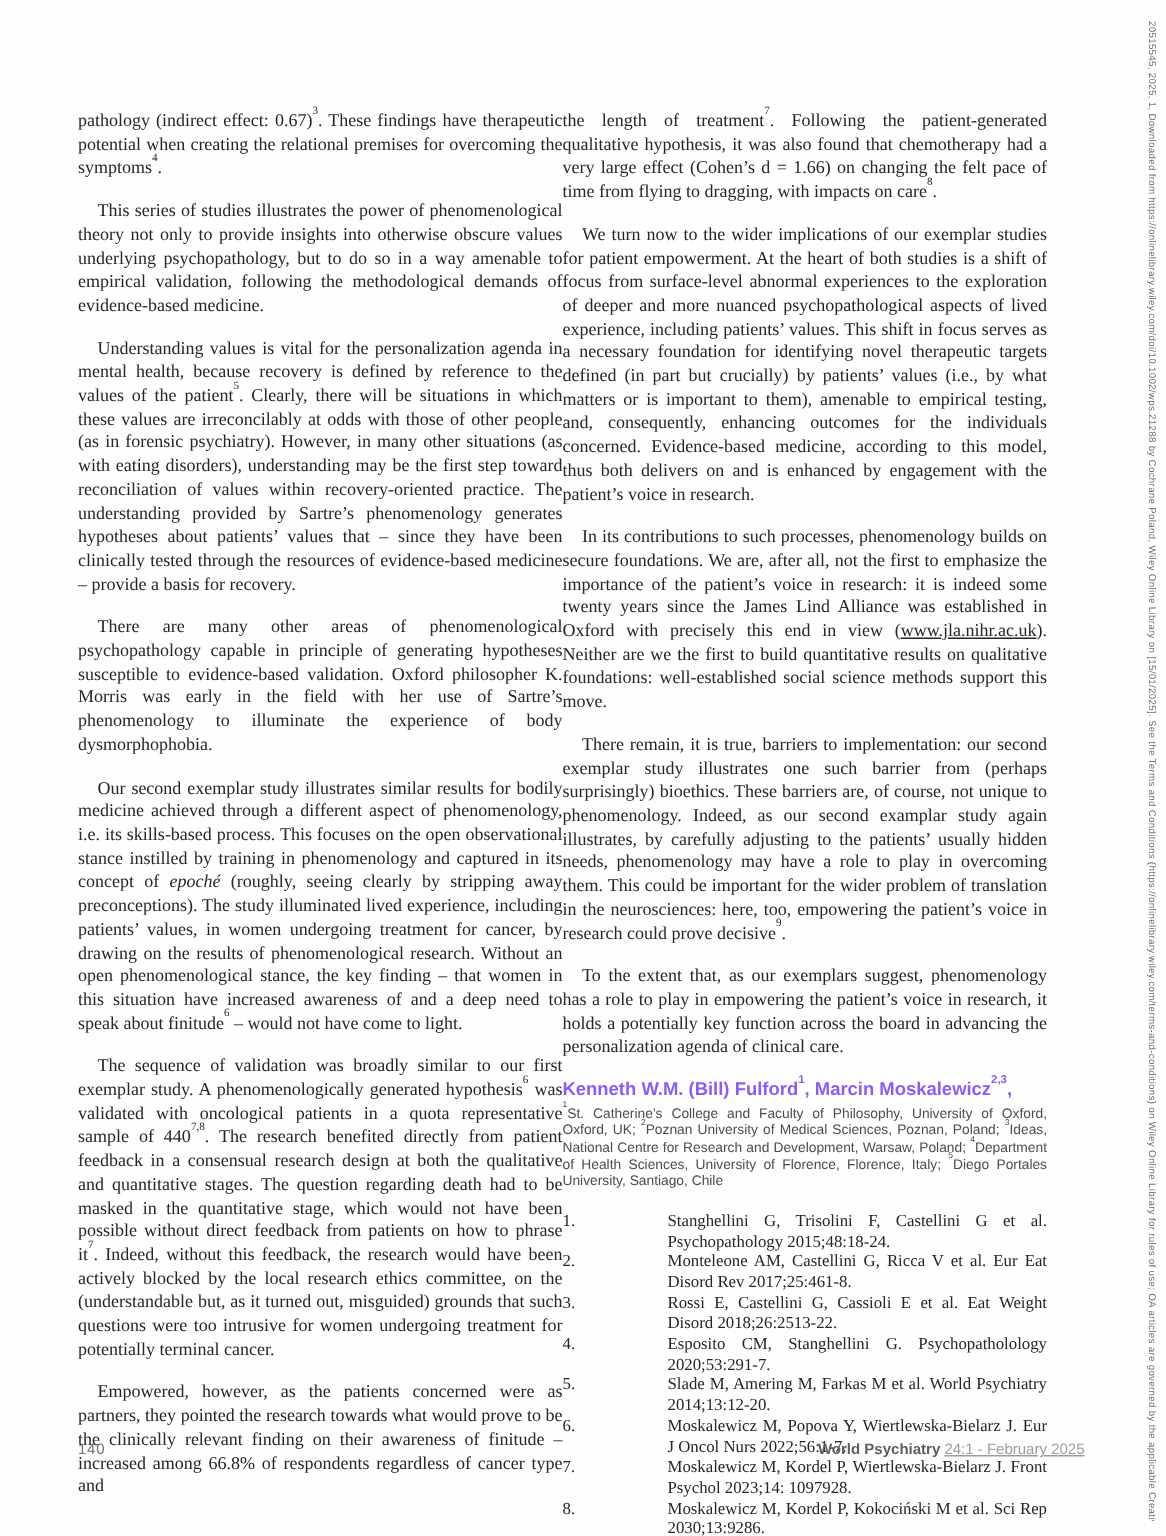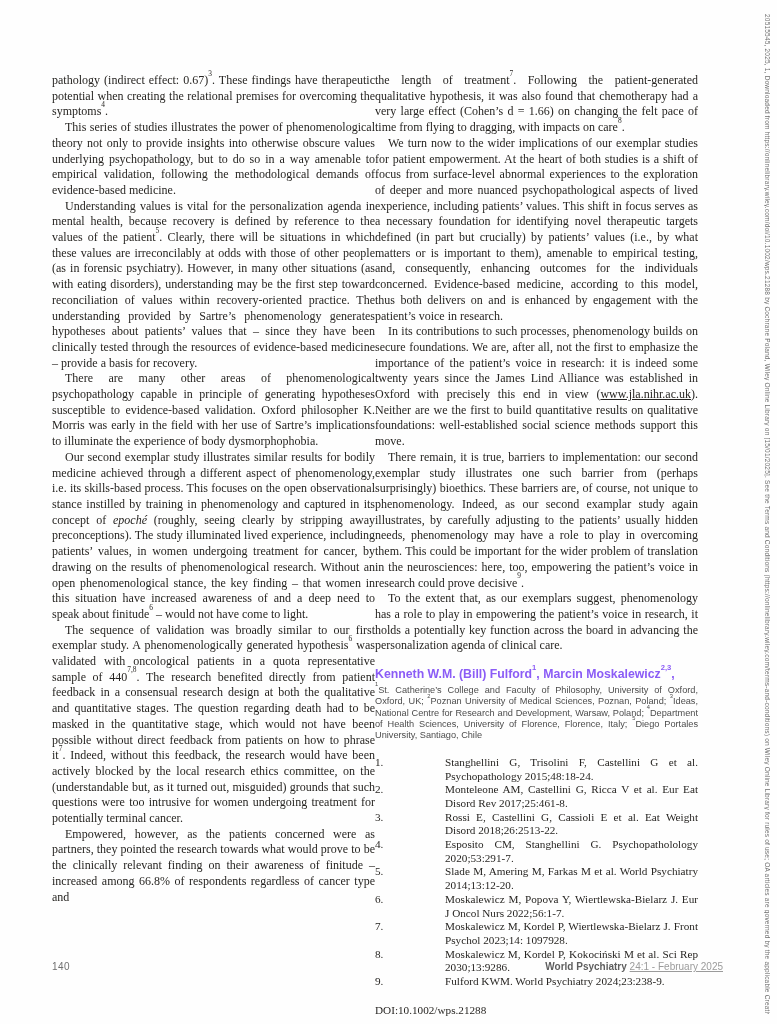--- a/index.html
+++ b/index.html
@@ -7,21 +7,21 @@
     width:777px;height:1024px;position:relative;overflow:hidden;
     background:#fefefe;
     font-family:"Liberation Serif", serif;
   }
   .columns{position:absolute;left:52px;top:73px;display:flex;}
   .col{width:323px;}
   p.body{
     margin:0;font-size:12px;line-height:15.7px;color:#272522;
     text-align:justify;hyphens:auto;-webkit-hyphens:auto;
   }
-  p.indent{text-indent:13px;}
+  p.indent{text-indent:13px;margin-top:13px;}
   sup{font-size:62%;line-height:0;position:relative;top:-0.45em;}
   .lnk{text-decoration:underline;}
   .authors{margin-top:13px;}
   .author-line{
     margin:0;font-family:"Liberation Sans", sans-serif;
     font-size:12.3px;line-height:14.8px;font-weight:600;color:#8b5cf6;
   }
   .affiliations{
     margin:3px 0 0 0;font-family:"Liberation Sans", sans-serif;
     font-size:9.2px;line-height:11.4px;color:#4c4c4c;text-align:justify;
@@ -47,21 +47,21 @@
   }
 </style>
 </head>
 <body>
 
 <div class="columns">
   <div class="col" id="col-left">
       <p class="body">pathology (indirect effect: 0.67)<sup>3</sup>. These findings have therapeutic potential when creating the relational premises for overcoming the symptoms<sup>4</sup>.</p>
       <p class="body indent">This series of studies illustrates the power of phenomenological theory not only to provide insights into otherwise obscure values underlying psychopathology, but to do so in a way amenable to empirical validation, following the methodological demands of evidence-based medicine.</p>
       <p class="body indent">Understanding values is vital for the personalization agenda in mental health, because recovery is defined by reference to the values of the patient<sup>5</sup>. Clearly, there will be situations in which these values are irreconcilably at odds with those of other people (as in forensic psychiatry). However, in many other situations (as with eating disorders), understanding may be the first step toward reconciliation of values within recovery-oriented practice. The understanding provided by Sartre’s phenomenology generates hypotheses about patients’ values that – since they have been clinically tested through the resources of evidence-based medicine – provide a basis for recovery.</p>
-      <p class="body indent">There are many other areas of phenomenological psychopathology capable in principle of generating hypotheses susceptible to evidence-based validation. Oxford philosopher K. Morris was early in the field with her use of Sartre’s implications to illuminate the experience of body dysmorphophobia.</p>
+      <p class="body indent">There are many other areas of phenomenological psychopathology capable in principle of generating hypotheses susceptible to evidence-based validation. Oxford philosopher K. Morris was early in the field with her use of Sartre’s phenomenology to illuminate the experience of body dysmorphophobia.</p>
       <p class="body indent">Our second exemplar study illustrates similar results for bodily medicine achieved through a different aspect of phenomenology, i.e. its skills-based process. This focuses on the open observational stance instilled by training in phenomenology and captured in its concept of <i>epoché</i> (roughly, seeing clearly by stripping away preconceptions). The study illuminated lived experience, including patients’ values, in women undergoing treatment for cancer, by drawing on the results of phenomenological research. Without an open phenomenological stance, the key finding – that women in this situation have increased awareness of and a deep need to speak about finitude<sup>6</sup> – would not have come to light.</p>
       <p class="body indent">The sequence of validation was broadly similar to our first exemplar study. A phenomenologically generated hypothesis<sup>6</sup> was validated with oncological patients in a quota representative sample of 440<sup>7,8</sup>. The research benefited directly from patient feedback in a consensual research design at both the qualitative and quantitative stages. The question regarding death had to be masked in the quantitative stage, which would not have been possible without direct feedback from patients on how to phrase it<sup>7</sup>. Indeed, without this feedback, the research would have been actively blocked by the local research ethics committee, on the (understandable but, as it turned out, misguided) grounds that such questions were too intrusive for women undergoing treatment for potentially terminal cancer.</p>
       <p class="body indent">Empowered, however, as the patients concerned were as partners, they pointed the research towards what would prove to be the clinically relevant finding on their awareness of finitude – increased among 66.8% of respondents regardless of cancer type and</p>
     </div>
   <div class="col" id="col-right">
     <div id="right-paras">
         <p class="body">the length of treatment<sup>7</sup>. Following the patient-generated qualitative hypothesis, it was also found that chemotherapy had a very large effect (Cohen’s d = 1.66) on changing the felt pace of time from flying to dragging, with impacts on care<sup>8</sup>.</p>
         <p class="body indent">We turn now to the wider implications of our exemplar studies for patient empowerment. At the heart of both studies is a shift of focus from surface-level abnormal experiences to the exploration of deeper and more nuanced psychopathological aspects of lived experience, including patients’ values. This shift in focus serves as a necessary foundation for identifying novel therapeutic targets defined (in part but crucially) by patients’ values (i.e., by what matters or is important to them), amenable to empirical testing, and, consequently, enhancing outcomes for the individuals concerned. Evidence-based medicine, according to this model, thus both delivers on and is enhanced by engagement with the patient’s voice in research.</p>
         <p class="body indent">In its contributions to such processes, phenomenology builds on secure foundations. We are, after all, not the first to emphasize the importance of the patient’s voice in research: it is indeed some twenty years since the James Lind Alliance was established in Oxford with precisely this end in view (<span class="lnk">www.jla.nihr.ac.uk</span>). Neither are we the first to build quantitative results on qualitative foundations: well-established social science methods support this move.</p>
         <p class="body indent">There remain, it is true, barriers to implementation: our second exemplar study illustrates one such barrier from (perhaps surprisingly) bioethics. These barriers are, of course, not unique to phenomenology. Indeed, as our second examplar study again illustrates, by carefully adjusting to the patients’ usually hidden needs, phenomenology may have a role to play in overcoming them. This could be important for the wider problem of translation in the neurosciences: here, too, empowering the patient’s voice in research could prove decisive<sup>9</sup>.</p>

